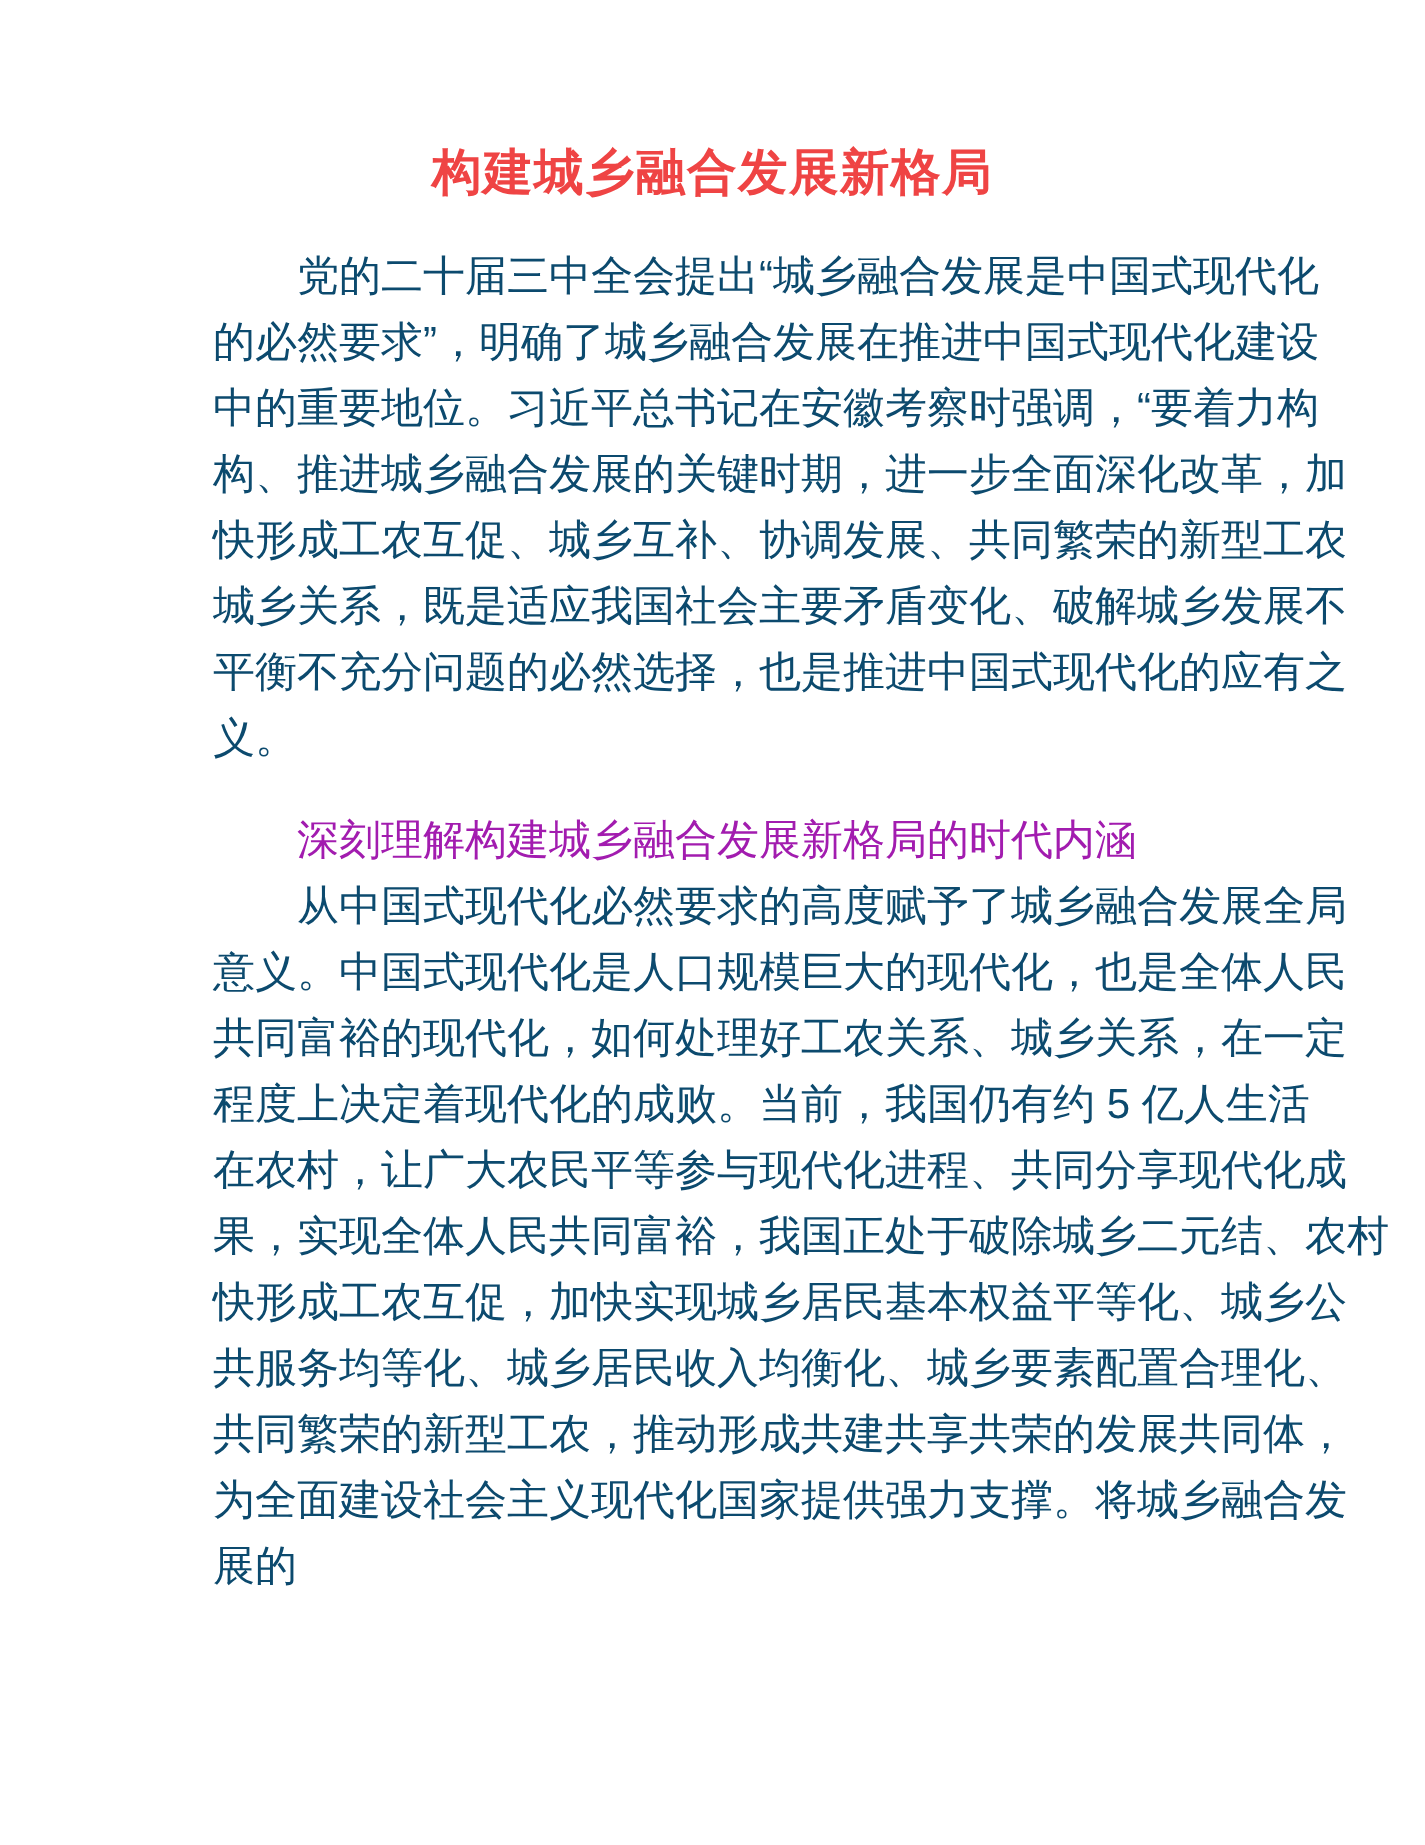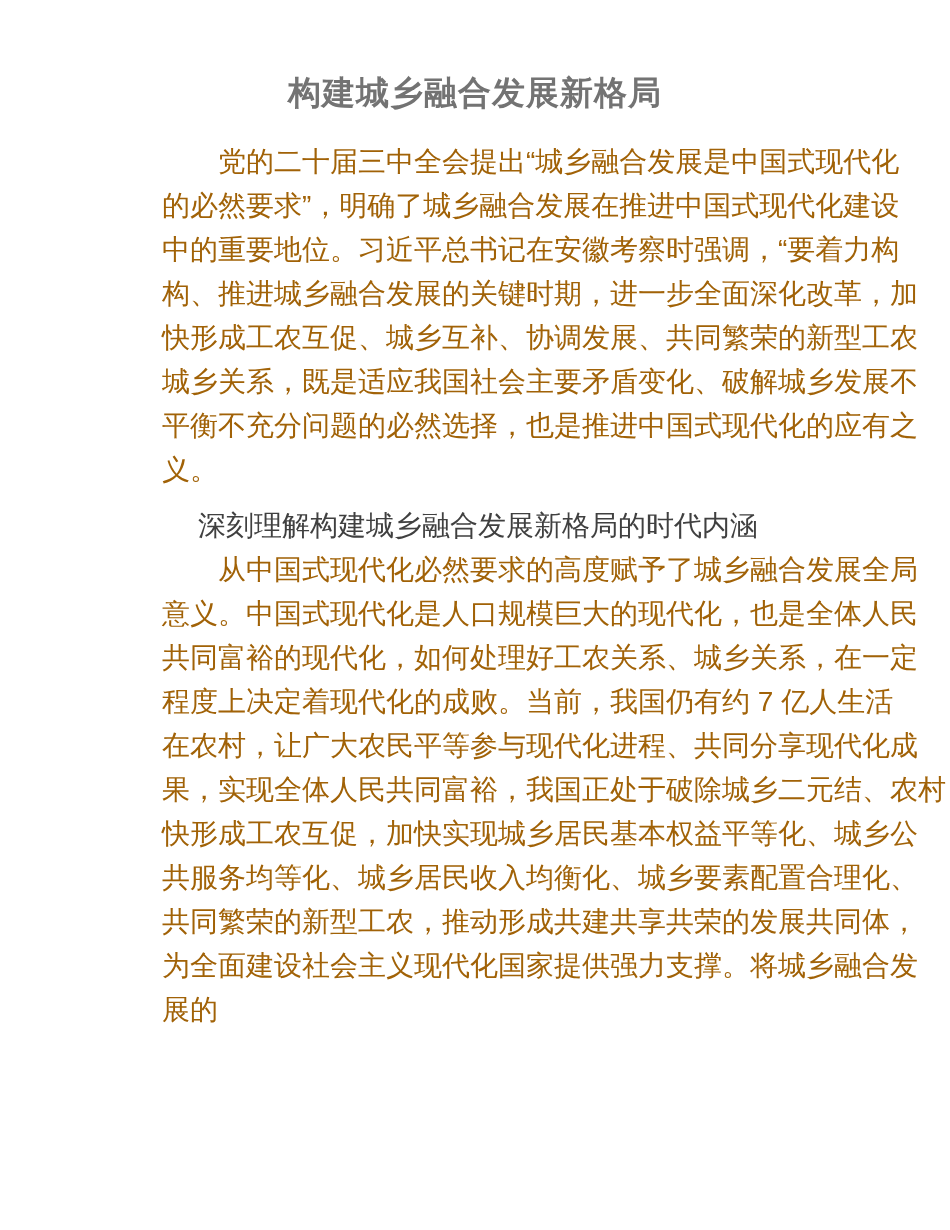--- a/index.html
+++ b/index.html
@@ -15,51 +15,50 @@
     overflow: hidden;
   }
   .page {
     width: 950px;
     height: 1230px;
     background: #ffffff;
     position: relative;
   }
   .title {
     margin: 0;
-    padding-top: 70px;
+    padding-top: 92px;
     width: 950px;
     text-align: center;
     font-size: 33px;
     font-weight: 700;
     line-height: 46px;
-    color: #737373;
+    color: #ef4444;
     letter-spacing: 1px;
   }
   .column {
     margin-left: 142px;
     width: 740px;
   }
   .para { margin: 0; padding: 0; }
   .para-1 { margin-top: 24px; }
   .para-2 { margin-top: 0; }
   .line {
     font-size: 28px;
     line-height: 44px;
     height: 44px;
     white-space: nowrap;
-    color: #a16207;
-    margin-left: 20px;
+    color: #0c4a6e;
   }
   .heading {
     font-size: 28px;
     line-height: 44px;
     height: 44px;
-    margin-top: 12px;
+    margin-top: 24px;
     white-space: nowrap;
-    color: #404040;
+    color: #a21caf;
     font-weight: 400;
   }
   .indent { padding-left: 56px; }
 </style>
 </head>
 <body style="background: rgb(255, 255, 255); color: rgb(0, 0, 0);">
 
 <div class="page">
 
   <h1 class="title">构建城乡融合发展新格局</h1>
@@ -76,21 +75,21 @@
       <div class="line">平衡不充分问题的必然选择，也是推进中国式现代化的应有之</div>
       <div class="line">义。</div>
     </div>
 
     <div class="heading indent">深刻理解构建城乡融合发展新格局的时代内涵</div>
 
     <div class="para para-2">
       <div class="line indent">从中国式现代化必然要求的高度赋予了城乡融合发展全局</div>
       <div class="line">意义。中国式现代化是人口规模巨大的现代化，也是全体人民</div>
       <div class="line">共同富裕的现代化，如何处理好工农关系、城乡关系，在一定</div>
-      <div class="line">程度上决定着现代化的成败。当前，我国仍有约 7 亿人生活</div>
+      <div class="line">程度上决定着现代化的成败。当前，我国仍有约 5 亿人生活</div>
       <div class="line">在农村，让广大农民平等参与现代化进程、共同分享现代化成</div>
       <div class="line">果，实现全体人民共同富裕，我国正处于破除城乡二元结、农村</div>
       <div class="line">快形成工农互促，加快实现城乡居民基本权益平等化、城乡公</div>
       <div class="line">共服务均等化、城乡居民收入均衡化、城乡要素配置合理化、</div>
       <div class="line">共同繁荣的新型工农，推动形成共建共享共荣的发展共同体，</div>
       <div class="line">为全面建设社会主义现代化国家提供强力支撑。将城乡融合发</div>
       <div class="line">展的</div>
     </div>
 
   </div>

